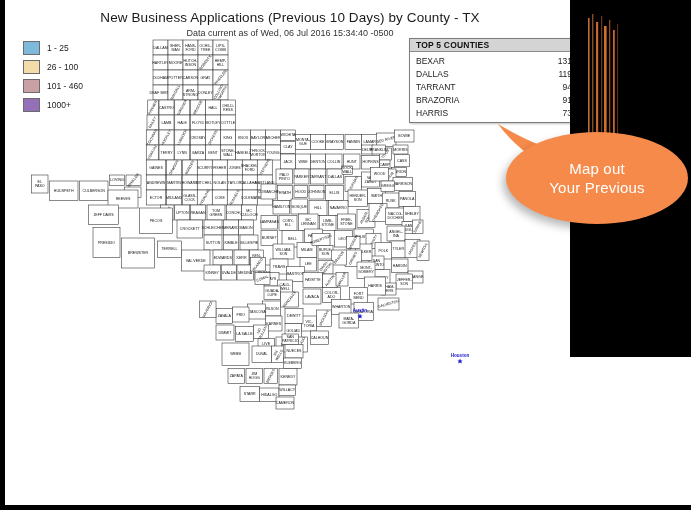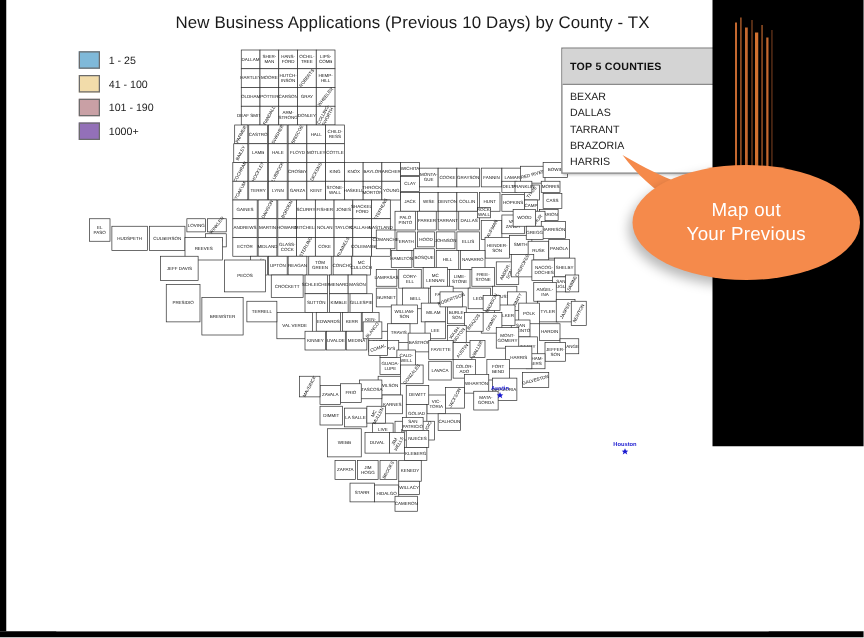--- a/index.html
+++ b/index.html
@@ -21,21 +21,20 @@
   .black-panel{
     position:absolute;left:570px;top:0;width:121px;height:357px;
     background:#000;overflow:hidden;
   }
   .streaks{position:absolute;left:0;top:0;width:121px;height:357px;}
 
   
   .card{
     position:absolute;left:5px;top:0px;width:570px;height:505px;
     background:#fff;
-    margin-left:40px;
   }
 
   
   .title{
     position:absolute;left:0;top:10px;width:570px;text-align:center;
     font-size:13.5px;color:#1a1a1a;letter-spacing:.1px;
   }
   .subtitle{
     position:absolute;left:0;top:28px;width:570px;text-align:center;
     font-size:9px;color:#333;
@@ -52,21 +51,21 @@
 
   
   .top5{
     position:absolute;left:404px;top:38px;width:170px;
     border:1px solid #7d7d7d;background:#fff;
     box-shadow:1px 1px 2px rgba(0,0,0,.25);
   }
   .top5-head{
     background:#d4d4d4;border-bottom:1px solid #8a8a8a;
     font-size:8.5px;font-weight:bold;color:#111;
-    padding:9px 6px;letter-spacing:.2px;
+    padding:1px 6px;letter-spacing:.2px;
   }
   .top5-body{padding:2px 0 3px 0;}
   .top5-row{
     display:flex;justify-content:space-between;
     font-size:8.5px;color:#222;padding:1.5px 8px 1.5px 6px;
   }
   .top5-val{font-variant-numeric:tabular-nums;}
 
   
   .map{position:absolute;left:0;top:34px;width:570px;height:470px;}
@@ -96,33 +95,34 @@
 <body>
 
 <div id="stage">
 
   <div class="edge edge-left"></div>
   <div class="edge edge-bottom"></div>
 
   <div class="card">
 
     <div class="title">New Business Applications (Previous 10 Days) by County - TX</div>
+    <div class="subtitle">Data current as of Wed, 06 Jul 2016 15:34:40 -0500</div>
 
     <div class="legend" id="legend">
         <div class="legend-row">
           <div class="swatch" style="background: rgb(127, 185, 217);"></div>
           <div class="legend-label">1 - 25</div>
         </div>
         <div class="legend-row">
           <div class="swatch" style="background: rgb(242, 220, 170);"></div>
-          <div class="legend-label">41 - 100</div>
+          <div class="legend-label">26 - 100</div>
         </div>
         <div class="legend-row">
           <div class="swatch" style="background: rgb(201, 160, 165);"></div>
-          <div class="legend-label">101 - 190</div>
+          <div class="legend-label">101 - 460</div>
         </div>
         <div class="legend-row">
           <div class="swatch" style="background: rgb(147, 112, 184);"></div>
           <div class="legend-label">1000+</div>
         </div>
       </div>
 
     <svg class="map" id="map" viewBox="0 0 570 470">
       <g id="counties">
           <rect x="148" y="6" width="15" height="15" class="county" fill="#ffffff"></rect>

